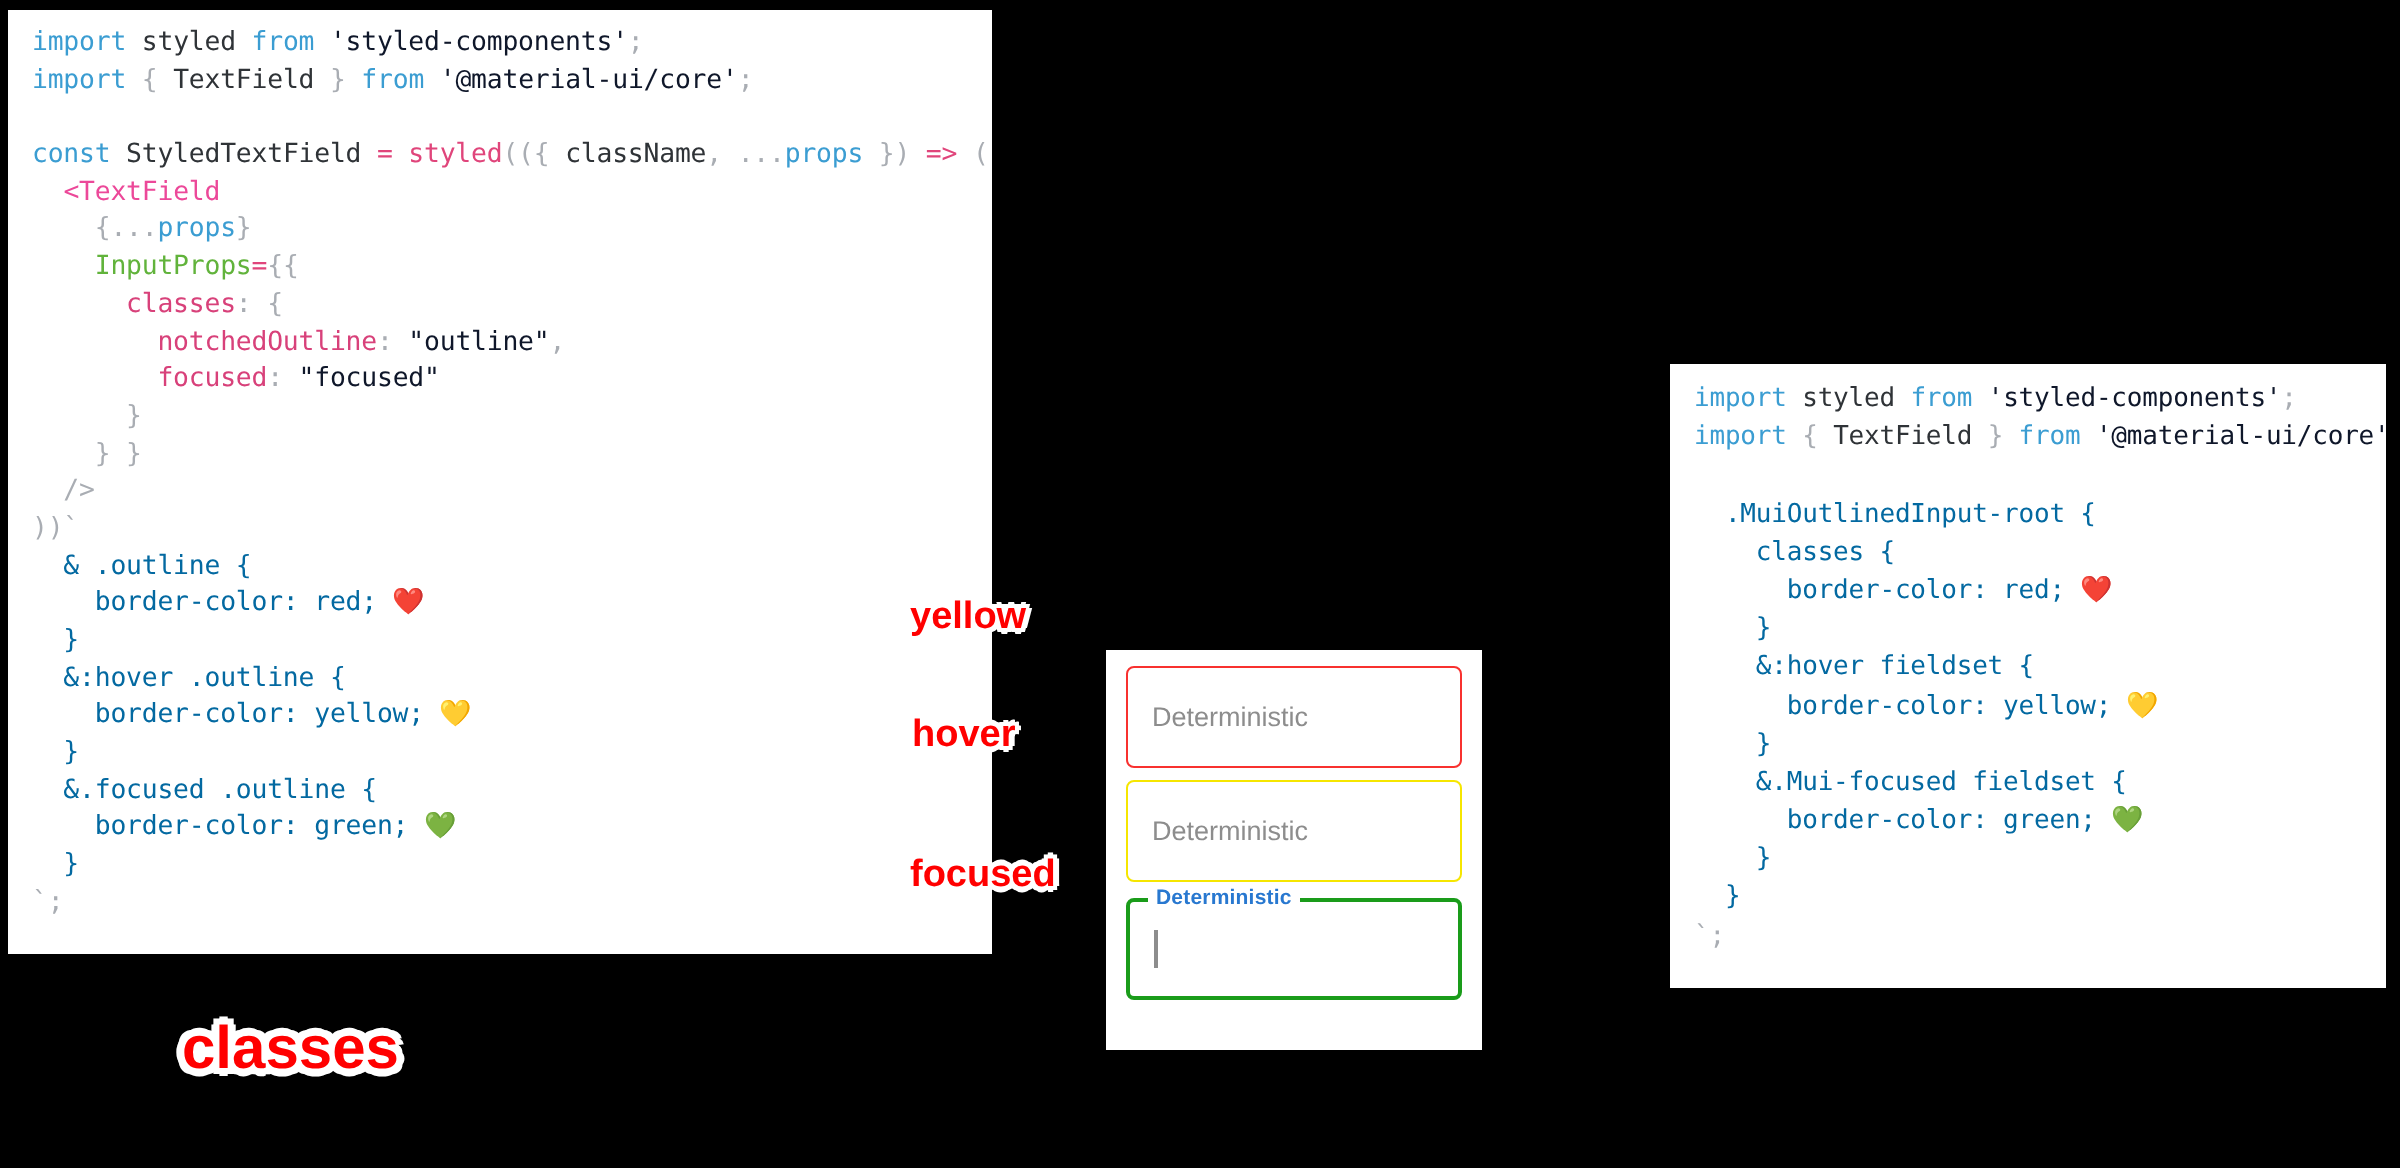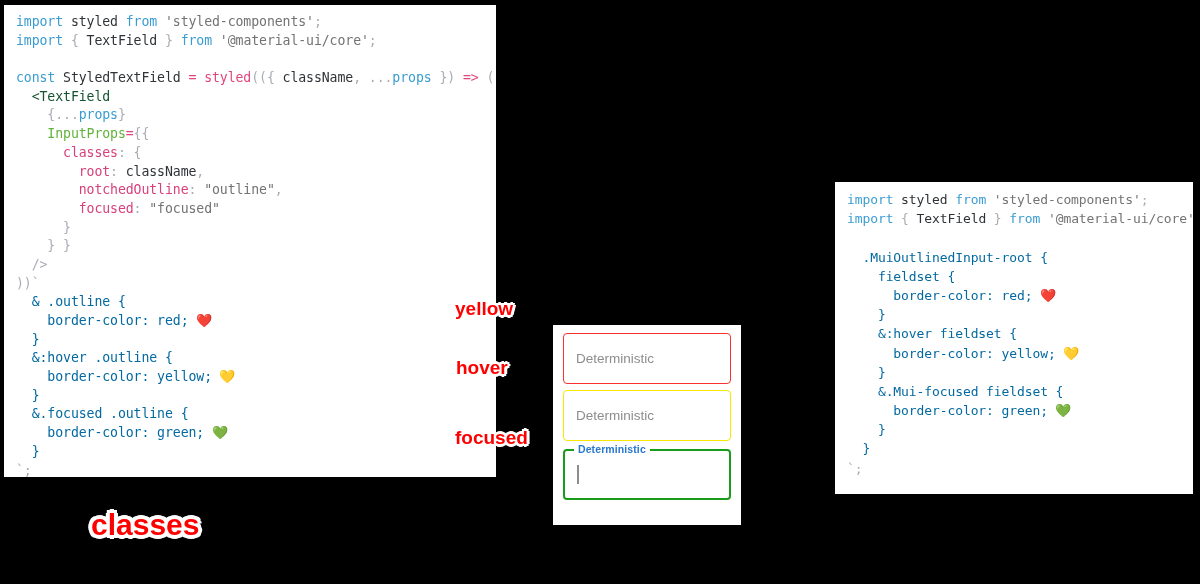--- a/index.html
+++ b/index.html
@@ -49,24 +49,24 @@
   }
   #panel-globals .code-line {
     font-size: 13.0px;
     line-height: 19.2px;
     height: 19.2px;
   }
 
   
   .t-kw      { color: #3b9dd2; }           
   .t-plain   { color: #2f3337; }           
-  .t-str     { color: #737373; }           
+  .t-str     { color: #0f172a; }           
   .t-punc    { color: #a9adb3; }           
   .t-fn      { color: #e0457b; }           
-  .t-tag     { color: #14532d; }           
+  .t-tag     { color: #ec4899; }           
   .t-key     { color: #d8417a; }           
   .t-prop    { color: #3b9dd2; }           
   .t-attr    { color: #61b33b; }           
   .t-op      { color: #e0457b; }           
   .t-css     { color: #0369a1; }           
   .t-emoji   { font-family: "DejaVu Sans", sans-serif; font-size: 13px; }
 
   
   .state-label {
     position: absolute;
@@ -162,21 +162,20 @@
 
   <div class="code-panel" id="panel-classes">
       <div class="code-line"><span class="t-kw">import</span><span class="t-plain"> styled </span><span class="t-kw">from</span><span class="t-str"> 'styled-components'</span><span class="t-punc">;</span></div>
       <div class="code-line"><span class="t-kw">import</span><span class="t-punc"> { </span><span class="t-plain">TextField</span><span class="t-punc"> } </span><span class="t-kw">from</span><span class="t-str"> '@material-ui/core'</span><span class="t-punc">;</span></div>
       <div class="code-line">&nbsp;</div>
       <div class="code-line"><span class="t-kw">const</span><span class="t-plain"> StyledTextField </span><span class="t-op">=</span><span class="t-fn"> styled</span><span class="t-punc">(({ </span><span class="t-plain">className</span><span class="t-punc">, </span><span class="t-punc">...</span><span class="t-prop">props</span><span class="t-punc"> }) </span><span class="t-op">=&gt;</span><span class="t-punc"> (</span></div>
       <div class="code-line"><span class="t-plain">  </span><span class="t-tag">&lt;TextField</span></div>
       <div class="code-line"><span class="t-punc">    {...</span><span class="t-prop">props</span><span class="t-punc">}</span></div>
       <div class="code-line"><span class="t-attr">    InputProps</span><span class="t-op">=</span><span class="t-punc">{{</span></div>
       <div class="code-line"><span class="t-key">      classes</span><span class="t-punc">: {</span></div>
-      <div class="code-line"><span class="t-key">        root</span><span class="t-punc">: </span><span class="t-plain">className</span><span class="t-punc">,</span></div>
       <div class="code-line"><span class="t-key">        notchedOutline</span><span class="t-punc">: </span><span class="t-str">"outline"</span><span class="t-punc">,</span></div>
       <div class="code-line"><span class="t-key">        focused</span><span class="t-punc">: </span><span class="t-str">"focused"</span></div>
       <div class="code-line"><span class="t-punc">      }</span></div>
       <div class="code-line"><span class="t-punc">    } }</span></div>
       <div class="code-line"><span class="t-punc">  /&gt;</span></div>
       <div class="code-line"><span class="t-punc">))`</span></div>
       <div class="code-line"><span class="t-css">  &amp; .outline {</span></div>
       <div class="code-line"><span class="t-css">    border-color: red; </span><span class="t-emoji">❤️</span></div>
       <div class="code-line"><span class="t-css">  }</span></div>
       <div class="code-line"><span class="t-css">  &amp;:hover .outline {</span></div>
@@ -186,21 +185,21 @@
       <div class="code-line"><span class="t-css">    border-color: green; </span><span class="t-emoji">💚</span></div>
       <div class="code-line"><span class="t-css">  }</span></div>
       <div class="code-line"><span class="t-punc">`;</span></div>
     </div>
 
   <div class="code-panel" id="panel-globals">
       <div class="code-line"><span class="t-kw">import</span><span class="t-plain"> styled </span><span class="t-kw">from</span><span class="t-str"> 'styled-components'</span><span class="t-punc">;</span></div>
       <div class="code-line"><span class="t-kw">import</span><span class="t-punc"> { </span><span class="t-plain">TextField</span><span class="t-punc"> } </span><span class="t-kw">from</span><span class="t-str"> '@material-ui/core'</span></div>
       <div class="code-line">&nbsp;</div>
       <div class="code-line"><span class="t-css">  .MuiOutlinedInput-root {</span></div>
-      <div class="code-line"><span class="t-css">    fieldset {</span></div>
+      <div class="code-line"><span class="t-css">    classes {</span></div>
       <div class="code-line"><span class="t-css">      border-color: red; </span><span class="t-emoji">❤️</span></div>
       <div class="code-line"><span class="t-css">    }</span></div>
       <div class="code-line"><span class="t-css">    &amp;:hover fieldset {</span></div>
       <div class="code-line"><span class="t-css">      border-color: yellow; </span><span class="t-emoji">💛</span></div>
       <div class="code-line"><span class="t-css">    }</span></div>
       <div class="code-line"><span class="t-css">    &amp;.Mui-focused fieldset {</span></div>
       <div class="code-line"><span class="t-css">      border-color: green; </span><span class="t-emoji">💚</span></div>
       <div class="code-line"><span class="t-css">    }</span></div>
       <div class="code-line"><span class="t-css">  }</span></div>
       <div class="code-line"><span class="t-punc">`;</span></div>

